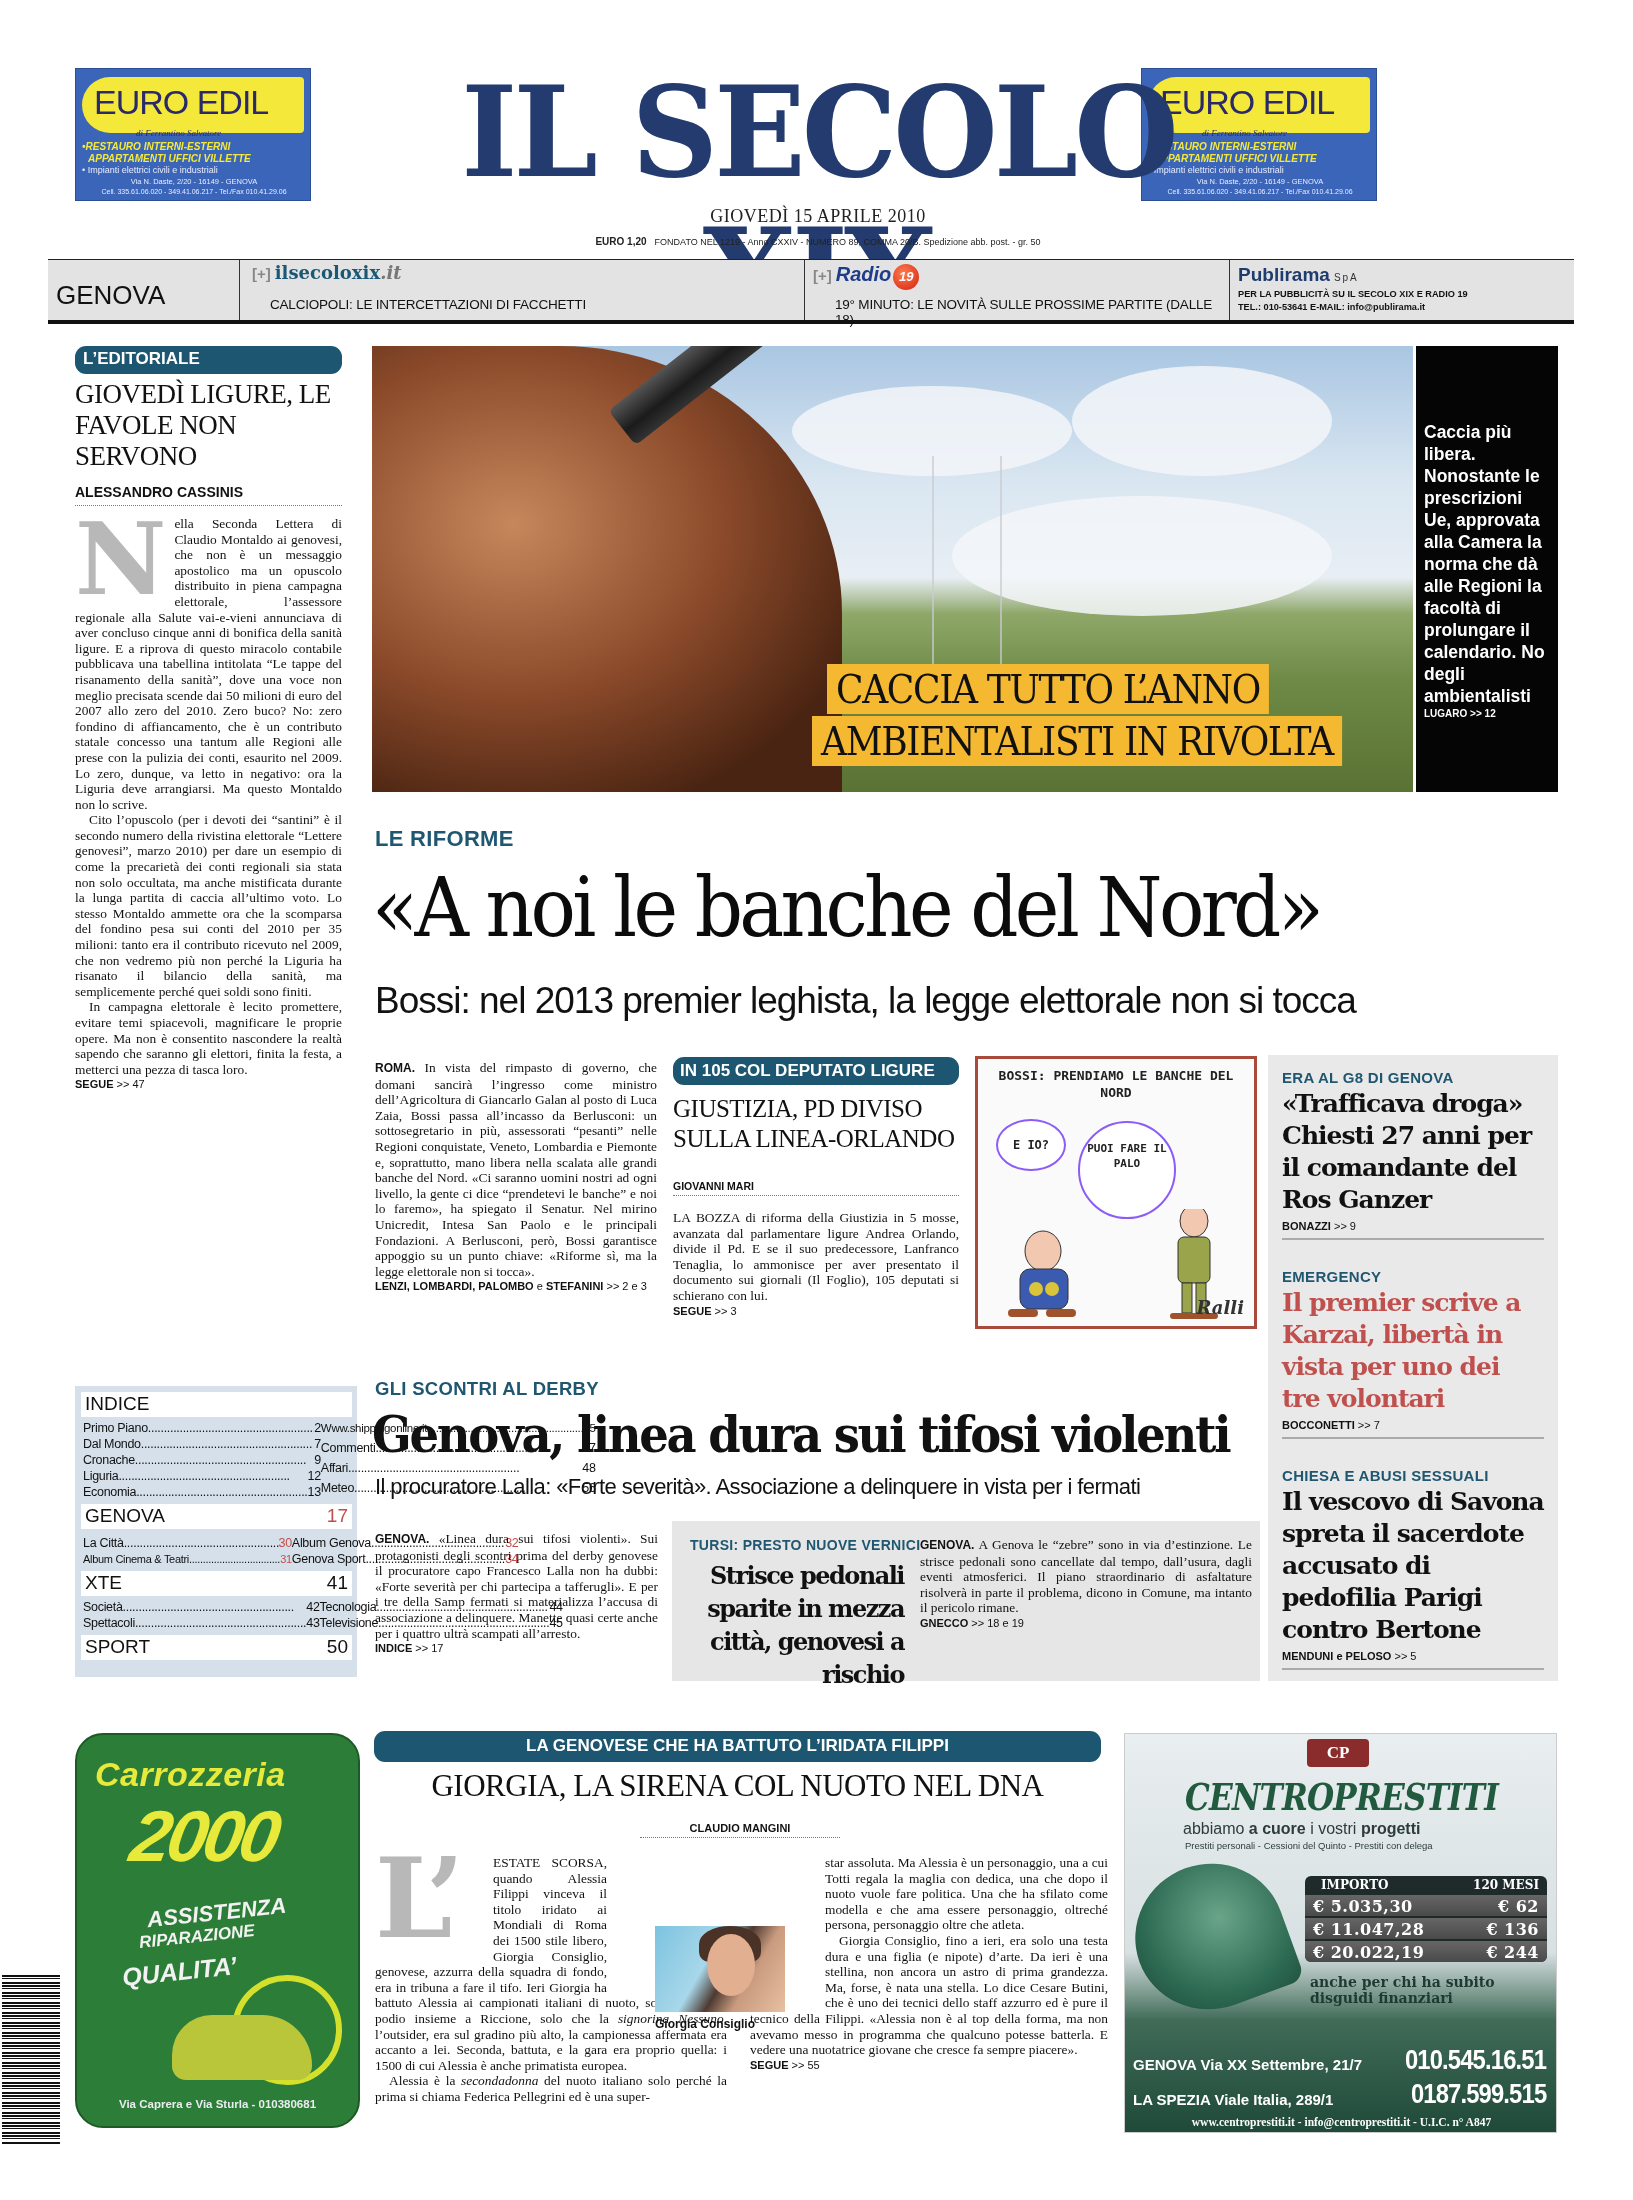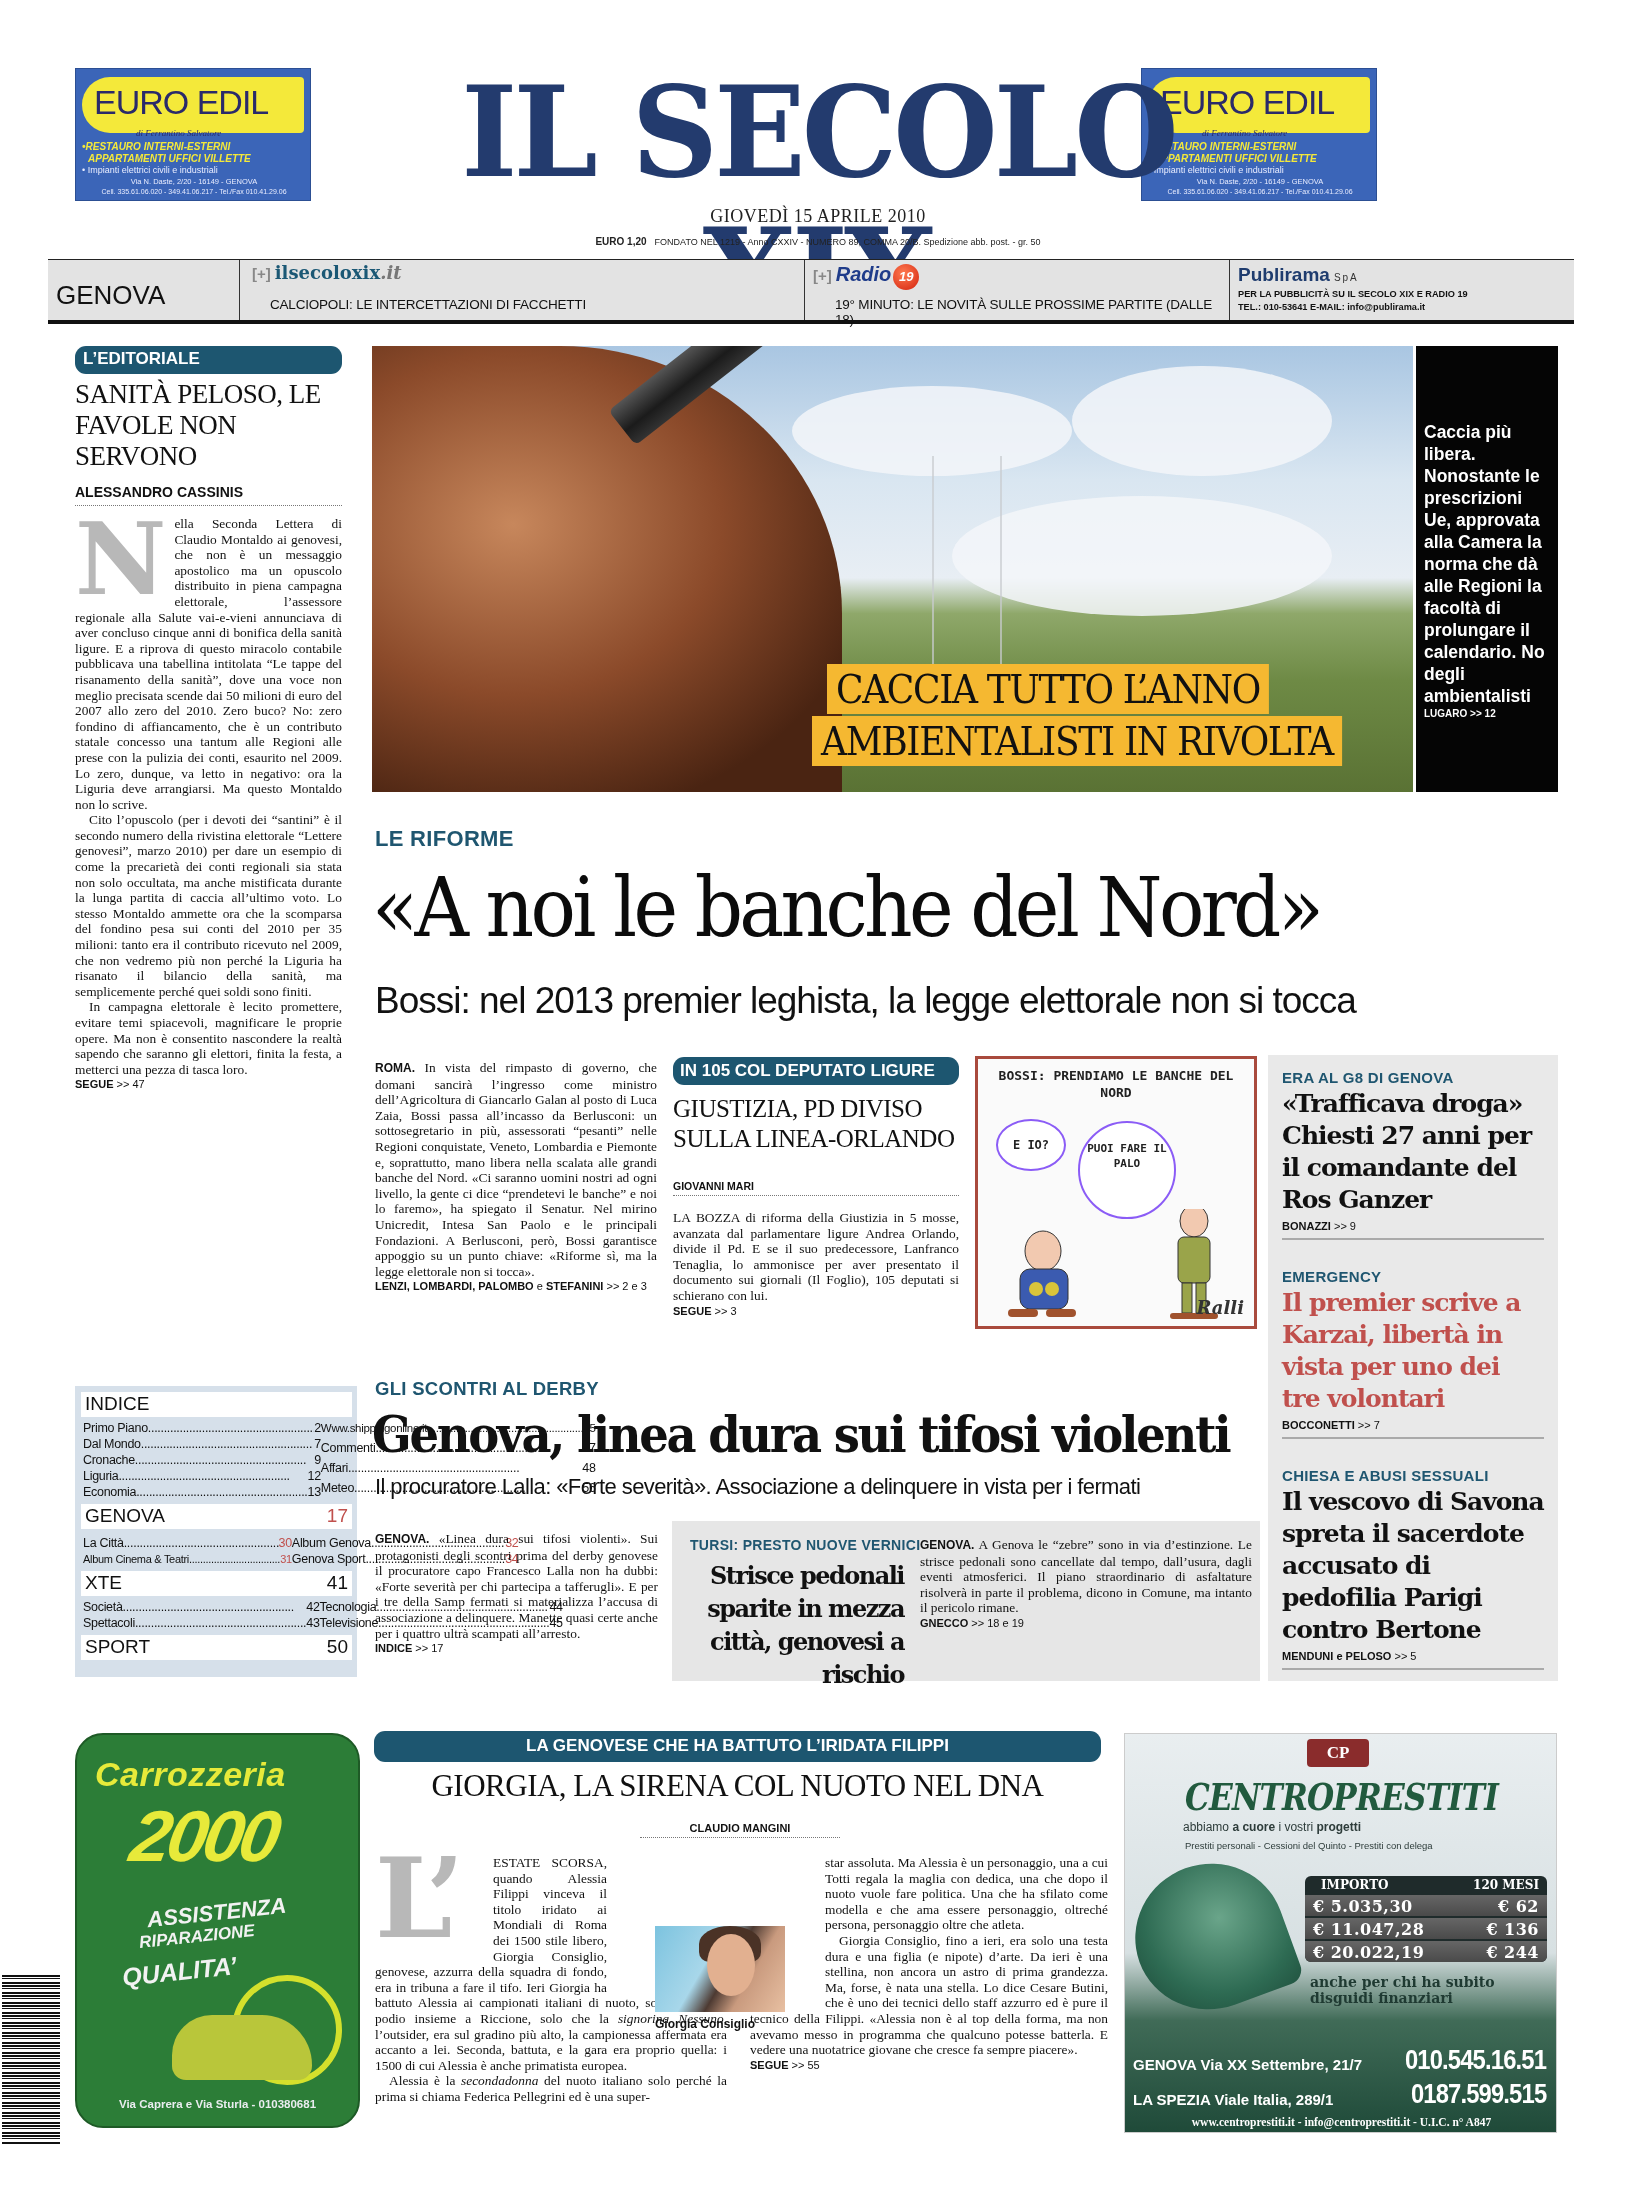--- a/index.html
+++ b/index.html
@@ -134,21 +134,21 @@
   .photo-giorgia { left: 655px; top: 1926px; width: 130px; height: 86px; background: linear-gradient(120deg, #7cc3df 0%, #a8d7ea 40%, #4d3a32 55%, #c99a7e 70%, #e8c0a2 100%); overflow: hidden; }
   .photo-giorgia .face { position: absolute; left: 52px; top: 8px; width: 48px; height: 62px; border-radius: 50%; background: #e2b090; }
   .photo-giorgia .hair { position: absolute; left: 44px; top: 0; width: 62px; height: 36px; border-radius: 50% 50% 10px 10px; background: #4a3226; }
   .photo-cap { left: 655px; top: 2017px; width: 140px; font-family: "Liberation Sans", sans-serif; font-weight: bold; font-size: 12px; }
   .float-space { float: right; width: 120px; height: 130px; }
   .float-space-left { float: left; width: 75px; height: 105px; }
 
   .ad-centro { left: 1124px; top: 1733px; width: 433px; height: 400px; background: linear-gradient(180deg, #e9eef0 0%, #d7e0e2 55%, #406b57 72%, #1f4a39 100%); overflow: hidden; border: 1px solid #ccc; }
   .ad-centro .logo-top { position: absolute; left: 182px; top: 5px; width: 62px; height: 28px; background: #8a2c2c; border-radius: 4px; color: #fff; font-family: "Liberation Serif", serif; font-weight: bold; font-size: 17px; text-align: center; line-height: 28px; }
   .ad-centro .brand { position: absolute; left: 60px; top: 40px; font-family: "DejaVu Serif", serif; font-weight: bold; font-style: italic; font-size: 38px; color: #215a3e; letter-spacing: -1px; transform: scaleX(0.82); transform-origin: left; white-space: nowrap; }
-  .ad-centro .tag { position: absolute; left: 58px; top: 86px; font-family: "Liberation Sans", sans-serif; font-size: 12px; color: #2d3c3a; }
+  .ad-centro .tag { position: absolute; left: 58px; top: 86px; font-family: "Liberation Sans", sans-serif; font-size: 16px; color: #2d3c3a; }
   .ad-centro .tag b { font-weight: bold; }
   .ad-centro .services { position: absolute; left: 60px; top: 106px; font-family: "Liberation Sans", sans-serif; font-size: 9.5px; color: #2d3c3a; }
   .ad-centro .heart { position: absolute; left: 10px; top: 130px; width: 150px; height: 145px; background: radial-gradient(circle at 60% 40%, #6aa58a 0%, #2e6b53 60%, #1a4535 100%); border-radius: 50% 50% 10% 50%; transform: rotate(-20deg); }
   .rate-table { position: absolute; left: 180px; top: 142px; width: 242px; border-radius: 6px; overflow: hidden; background: #1f2b2b; font-family: "DejaVu Serif", serif; font-weight: bold; color: #fff; }
   .rate-head { display: flex; justify-content: space-between; padding: 2px 8px 1px 16px; font-size: 12px; }
   .rate-row { display: flex; justify-content: space-between; padding: 0 8px; font-size: 16px; height: 23px; line-height: 23px; background: linear-gradient(180deg, #666 0%, #4a4a4a 100%); border-top: 2px solid #1f2b2b; letter-spacing: 0.5px; }
   .ad-centro .note { position: absolute; left: 185px; top: 240px; font-family: "DejaVu Serif", serif; font-size: 14px; color: #1f3a32; font-weight: bold; }
   .ad-centro .city { position: absolute; left: 8px; font-family: "Liberation Sans", sans-serif; font-weight: bold; color: #fff; font-size: 15px; white-space: nowrap; }
   .ad-centro .phone { position: absolute; right: 10px; font-family: "Liberation Sans", sans-serif; font-weight: bold; color: #fff; font-size: 28px; letter-spacing: -1px; transform: scaleX(0.85); transform-origin: right; }
   .ad-centro .web { position: absolute; left: 5px; bottom: 4px; width: 423px; text-align: center; font-family: "Liberation Serif", serif; font-weight: bold; color: #fff; font-size: 11.5px; white-space: nowrap; }
@@ -200,21 +200,21 @@
     <div class="navline" style="position:absolute;left:30px;top:37px;">19° MINUTO: LE NOVITÀ SULLE PROSSIME PARTITE (DALLE 18)</div>
   </div>
   <div class="nav-cell nav-pub">
     <div><span class="pub-name">Publirama</span> <span class="pub-spa">SpA</span></div>
     <div class="pub-line">PER LA PUBBLICITÀ SU IL SECOLO XIX E RADIO 19</div>
     <div class="pub-line">TEL.: 010-53641  E-MAIL: info@publirama.it</div>
   </div>
 </div>
 
 <div class="abs label-bar edit-label">L’EDITORIALE</div>
-<div class="abs edit-title">SANITÀ PELOSO, LE FAVOLE NON SERVONO</div>
+<div class="abs edit-title">GIOVEDÌ LIGURE, LE FAVOLE NON SERVONO</div>
 <div class="abs edit-author dotted">ALESSANDRO CASSINIS</div>
 <div class="abs edit-body body-text">
   <span class="dropcap">N</span>
   <p>ella Seconda Lettera di Claudio Montaldo ai genovesi, che non è un messaggio apostolico ma un opuscolo distribuito in piena campagna elettorale, l’assessore regionale alla Salute vai-e-vieni annunciava di aver concluso cinque anni di bonifica della sanità ligure. E a riprova di questo miracolo contabile pubblicava una tabellina intitolata “Le tappe del risanamento della sanità”, dove una voce non meglio precisata scende dai 50 milioni di euro del 2007 allo zero del 2010. Zero buco? No: zero fondino di affiancamento, che è un contributo statale concesso una tantum alle Regioni alle prese con la pulizia dei conti, esaurito nel 2009. Lo zero, dunque, va letto in negativo: ora la Liguria deve arrangiarsi. Ma questo Montaldo non lo scrive.</p>
   <p class="para-indent">Cito l’opuscolo (per i devoti dei “santini” è il secondo numero della rivistina elettorale “Lettere genovesi”, marzo 2010) per dare un esempio di come la precarietà dei conti regionali sia stata non solo occultata, ma anche mistificata durante la lunga partita di caccia all’ultimo voto. Lo stesso Montaldo ammette ora che la scomparsa del fondino pesa sui conti del 2010 per 35 milioni: tanto era il contributo ricevuto nel 2009, che non vedremo più non perché la Liguria ha risanato il bilancio della sanità, ma semplicemente perché quei soldi sono finiti.</p>
   <p class="para-indent">In campagna elettorale è lecito promettere, evitare temi spiacevoli, magnificare le proprie opere. Ma non è consentito nascondere la realtà sapendo che saranno gli elettori, finita la festa, a metterci una pezza di tasca loro.</p>
   <div class="ref"><span>SEGUE</span> <span style="font-weight:normal">&gt;&gt; 47</span></div>
 </div>
 
 <div class="abs index">

